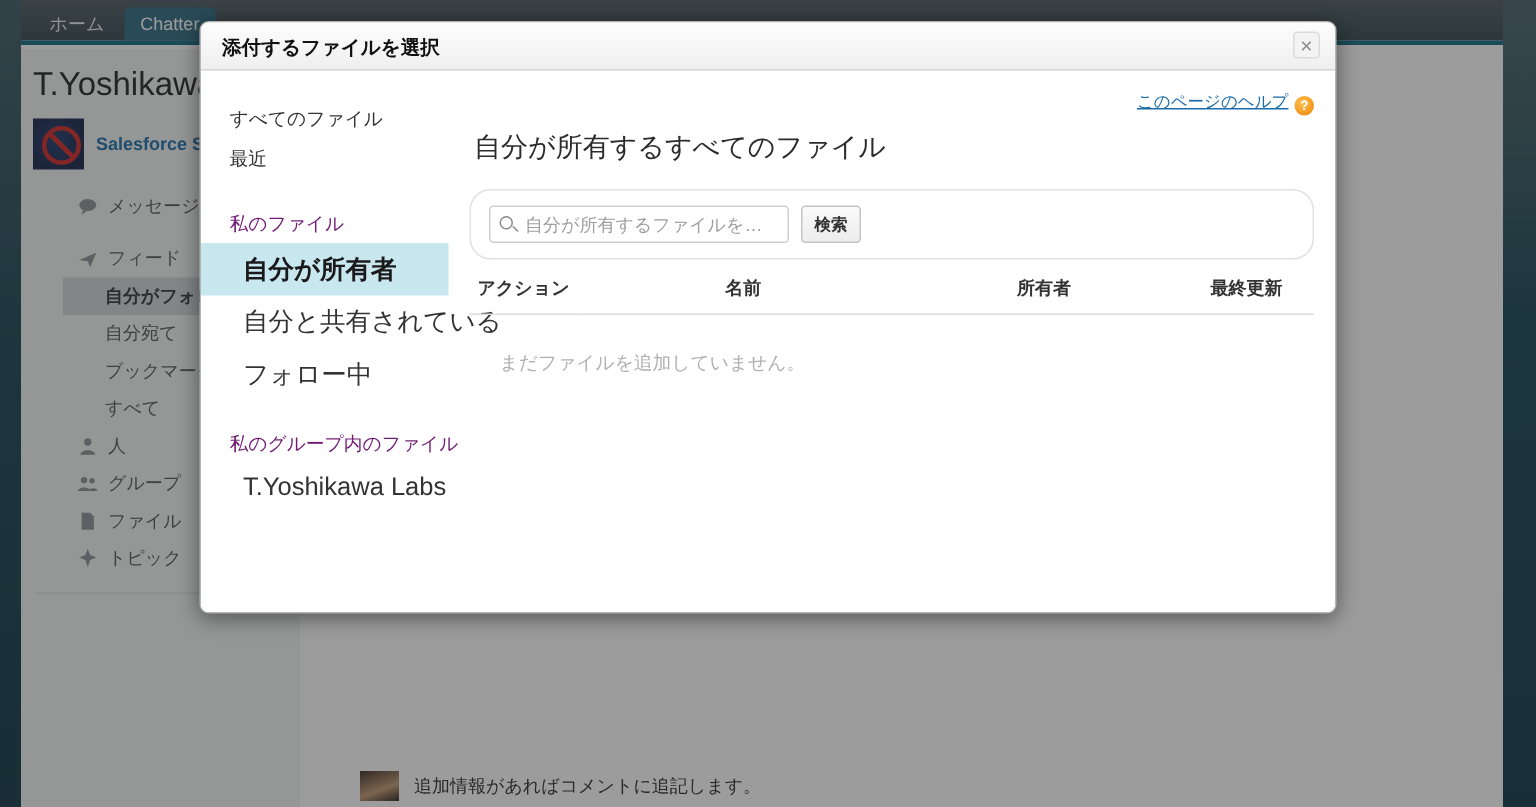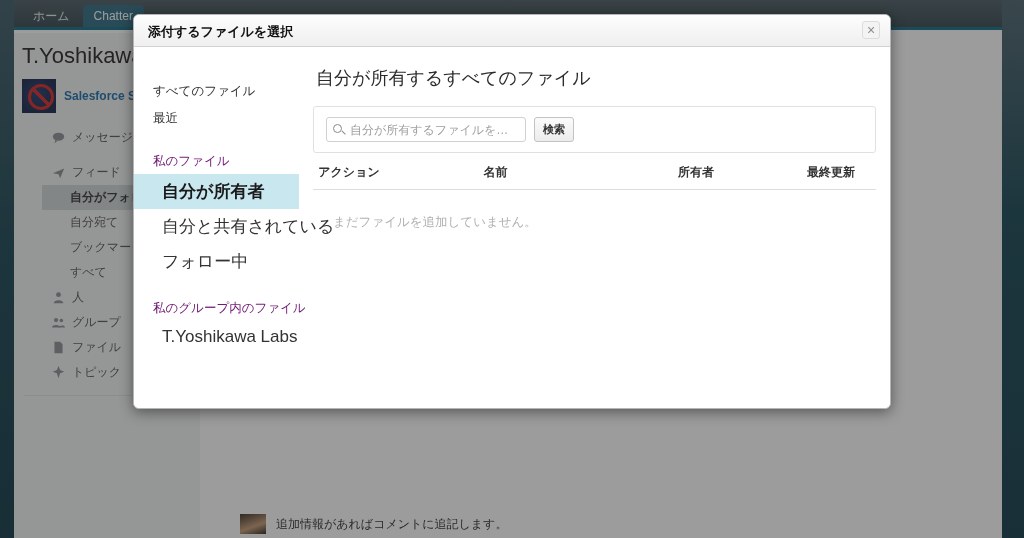--- a/index.html
+++ b/index.html
@@ -84,21 +84,21 @@
   }
   .modal-close {
     position: absolute; right: 10px; top: 6px;
     width: 18px; height: 18px; line-height: 17px; text-align: center;
     font-size: 14px; color: #8c8c8c; cursor: pointer;
     background: #f3f3f3; border: 1px solid #dcdcdc; border-radius: 3px;
   }
 
   .modal-body { position: absolute; left: 0; right: 0; top: 33px; bottom: 0; background:#fff; }
 
-  .m-sidebar { position: absolute; left: 0; top: 0; width: 165px; bottom: 0; padding: 30px 0 0 0; }
+  .m-sidebar { position: absolute; left: 0; top: 0; width: 165px; bottom: 0; padding: 18px 0 0 0; }
   .m-link {
     font-size: 12.5px; color: #333; padding: 5px 10px 5px 19px; white-space: nowrap; cursor: pointer;
   }
   .m-group-title {
     font-size: 12.5px; color: #701a75; padding: 5px 10px 4px 19px; white-space: nowrap;
   }
   .m-item {
     font-size: 17px; color: #333; padding: 6px 10px 6px 28px; white-space: nowrap; cursor: pointer;
   }
   .m-item.selected { background: #c9e7ef; font-weight: bold; color: #1a1a1a; }
@@ -111,21 +111,21 @@
   .help-icon {
     display: inline-block; vertical-align: -2px; margin-left: 4px;
     width: 13px; height: 13px; border-radius: 50%;
     background: radial-gradient(circle at 40% 35%, #ffc14d 0%, #f0921a 75%);
     color: #fff; font-size: 9px; font-weight: bold; line-height: 13px; text-align: center;
   }
 
   .content-title { font-size: 18px; color: #2b2b2b; margin: 8px 0 16px 3px; }
 
   .searchbar {
-    border: 1px solid #e0e0e0; border-radius: 3px; background: #fff;
+    border: 1px solid #e0e0e0; border-radius: 14px; background: #fff;
     padding: 10px 12px; display: flex; align-items: center; gap: 8px;
   }
   .search-wrap { position: relative; width: 200px; }
   .search-input {
     width: 100%; height: 25px; padding: 2px 6px 2px 23px;
     border: 1px solid #d0d0d0; border-radius: 3px;
     font-size: 12px; color: #333; background: #fff; outline: none;
     font-family: "Liberation Sans", "DejaVu Sans", sans-serif;
   }
   .search-input::placeholder { color: #9e9e9e; }
@@ -274,20 +274,23 @@
       <div class="m-item">フォロー中</div>
 
       <div class="m-gap"></div>
 
       <div class="m-group-title">私のグループ内のファイル</div>
       <div class="m-item">T.Yoshikawa Labs</div>
     </div>
 
     <div class="m-content">
 
+      <div class="help-row">
+        <span class="help-link">このページのヘルプ</span><span class="help-icon">?</span>
+      </div>
 
       <div class="content-title">自分が所有するすべてのファイル</div>
 
       <div class="searchbar">
         <div class="search-wrap">
           <span class="search-mag"></span>
           <input class="search-input" type="text" placeholder="自分が所有するファイルを…" style="">
         </div>
         <button class="search-btn">検索</button>
       </div>

